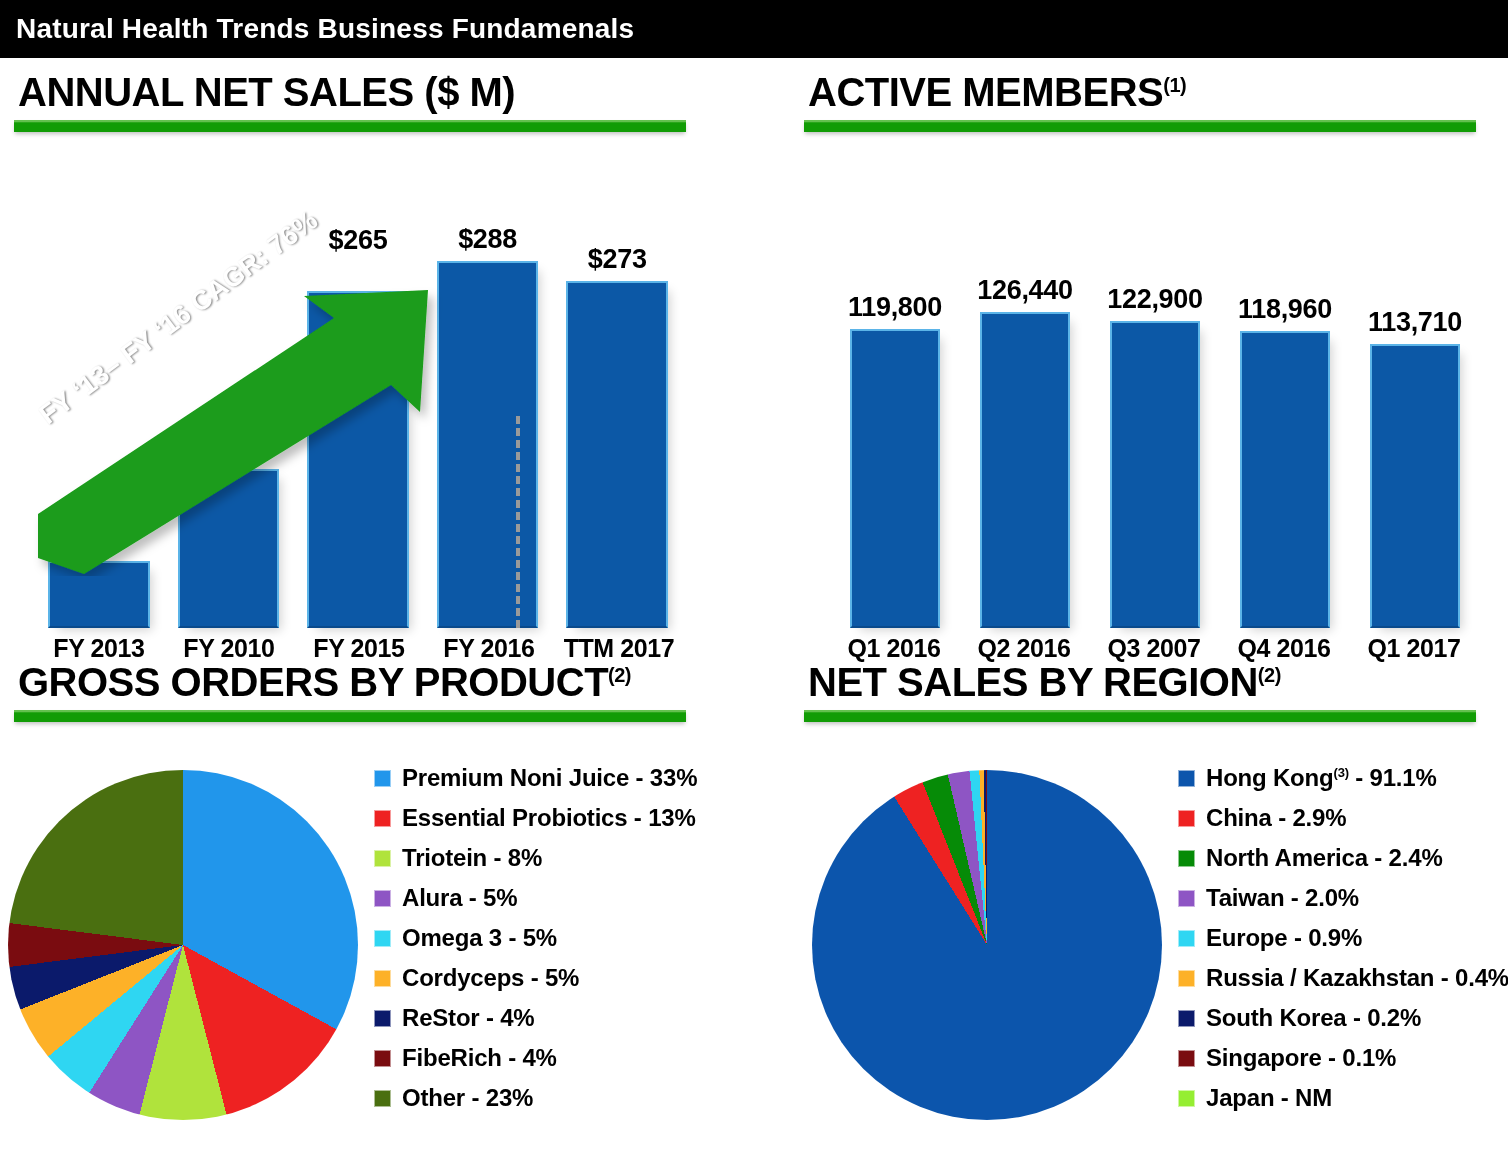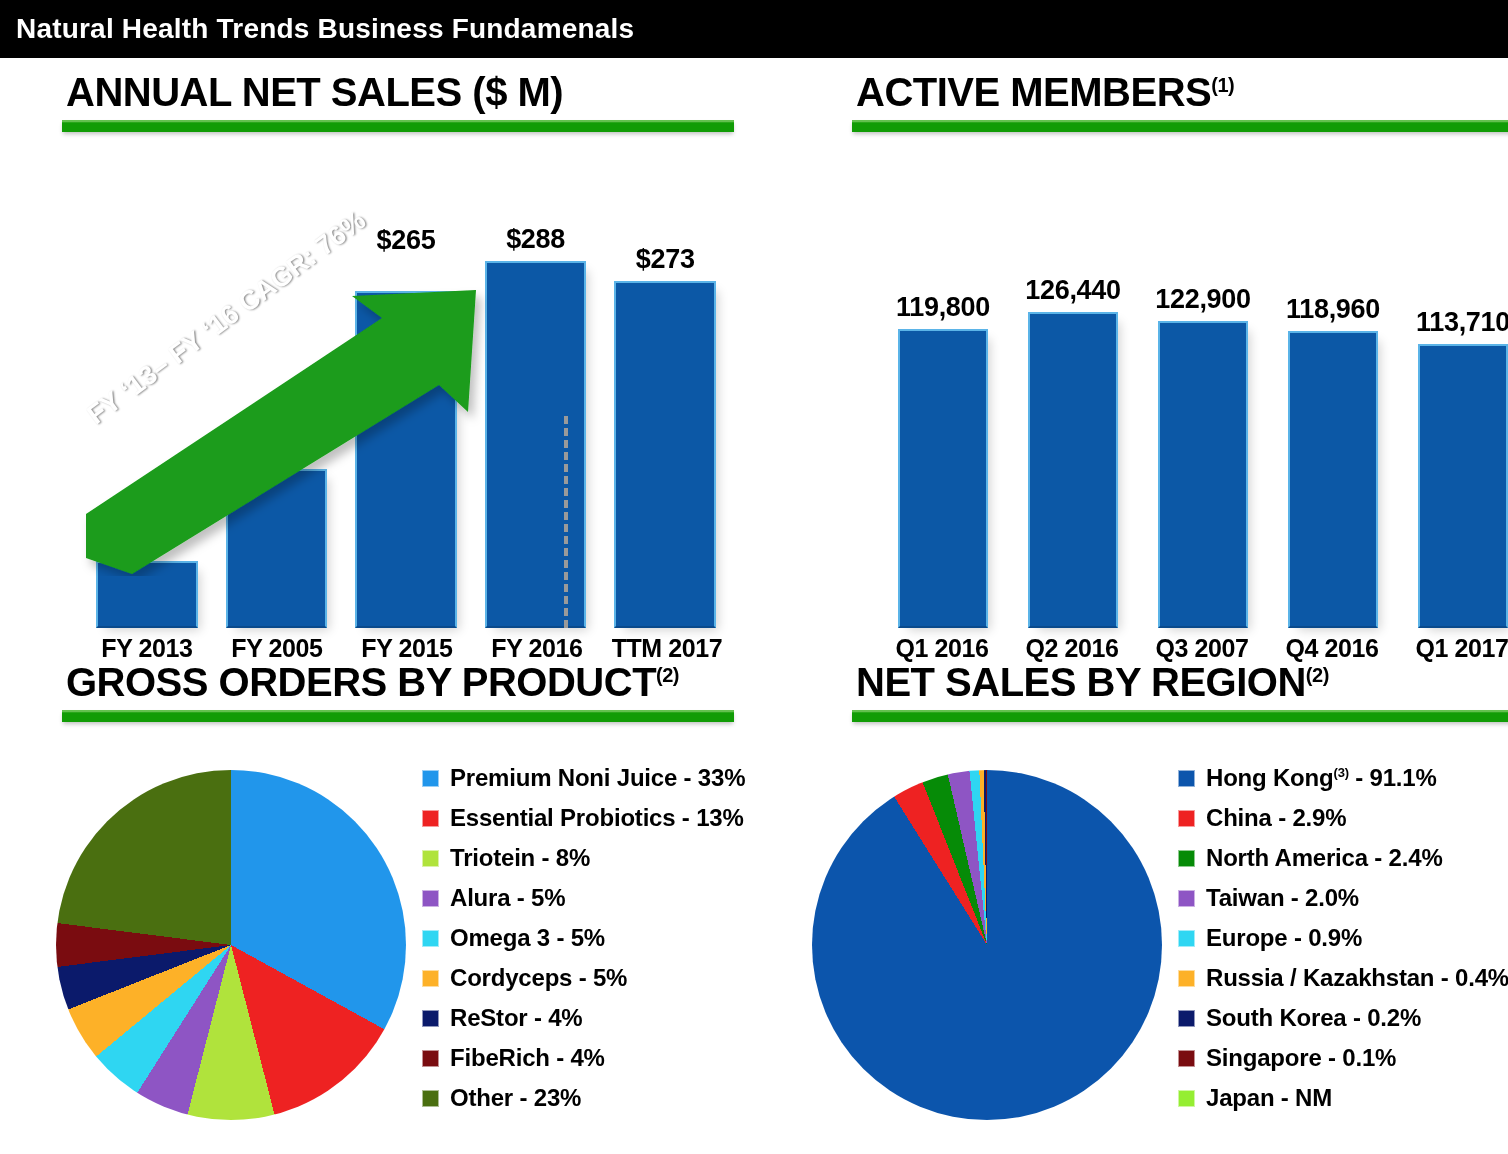--- a/index.html
+++ b/index.html
@@ -31,21 +31,20 @@
     font-size: 28px;
     font-weight: bold;
     letter-spacing: 0.2px;
     padding-left: 16px;
     white-space: nowrap;
   }
 
   
   .panel {
     position: absolute;
-    margin-left: 48px;
   }
   .panel-tl { left: 0;    top: 58px;  width: 754px; height: 590px; }
   .panel-tr { left: 790px;top: 58px;  width: 718px; height: 590px; }
   .panel-bl { left: 0;    top: 648px; width: 754px; height: 506px; }
   .panel-br { left: 790px;top: 648px; width: 718px; height: 506px; }
 
   .sect-title {
     font-size: 40px;
     font-weight: bold;
     line-height: 1.0;
@@ -227,21 +226,21 @@
           <div class="bar" style="height: 366.545px; background: rgb(12, 88, 166);"></div>
         </div>
         <div class="barcol" style="width: 102px;">
           <div class="barlabel">$273</div>
           <div class="bar" style="height: 347.455px; background: rgb(12, 88, 166);"></div>
         </div>
       </div>
     <div class="dashed-divider" style="left:516px; top:278px; height:212px;"></div>
     <div class="axis-labels" id="axis-annual" style="left: 30px; top: 496px; width: 660px; gap: 4px; padding-left: 6px;">
         <div class="axis-tick" style="width: 126px;">FY 2013</div>
-        <div class="axis-tick" style="width: 126px;">FY 2005</div>
+        <div class="axis-tick" style="width: 126px;">FY 2010</div>
         <div class="axis-tick" style="width: 126px;">FY 2015</div>
         <div class="axis-tick" style="width: 126px;">FY 2016</div>
         <div class="axis-tick" style="width: 126px;">TTM 2017</div>
       </div>
 
     <svg class="cagr-arrow" viewBox="0 0 420 290" xmlns="http://www.w3.org/2000/svg">
       <defs>
         <filter id="arrshadow" x="-30%" y="-30%" width="170%" height="170%">
           <feDropShadow dx="5" dy="7" stdDeviation="5" flood-color="#000000" flood-opacity="0.25"></feDropShadow>
         </filter>

